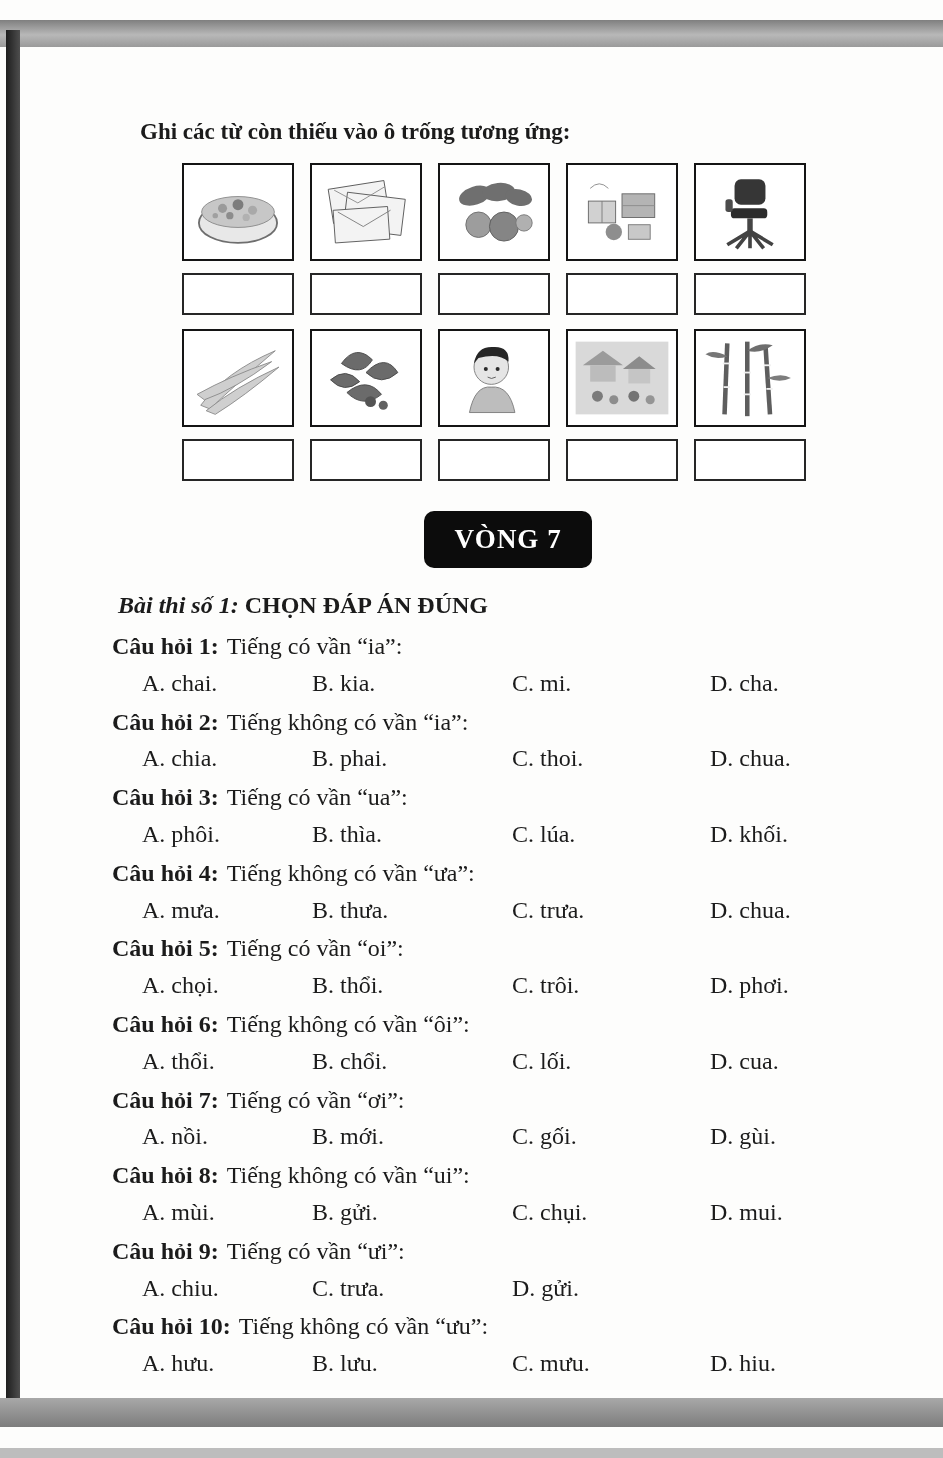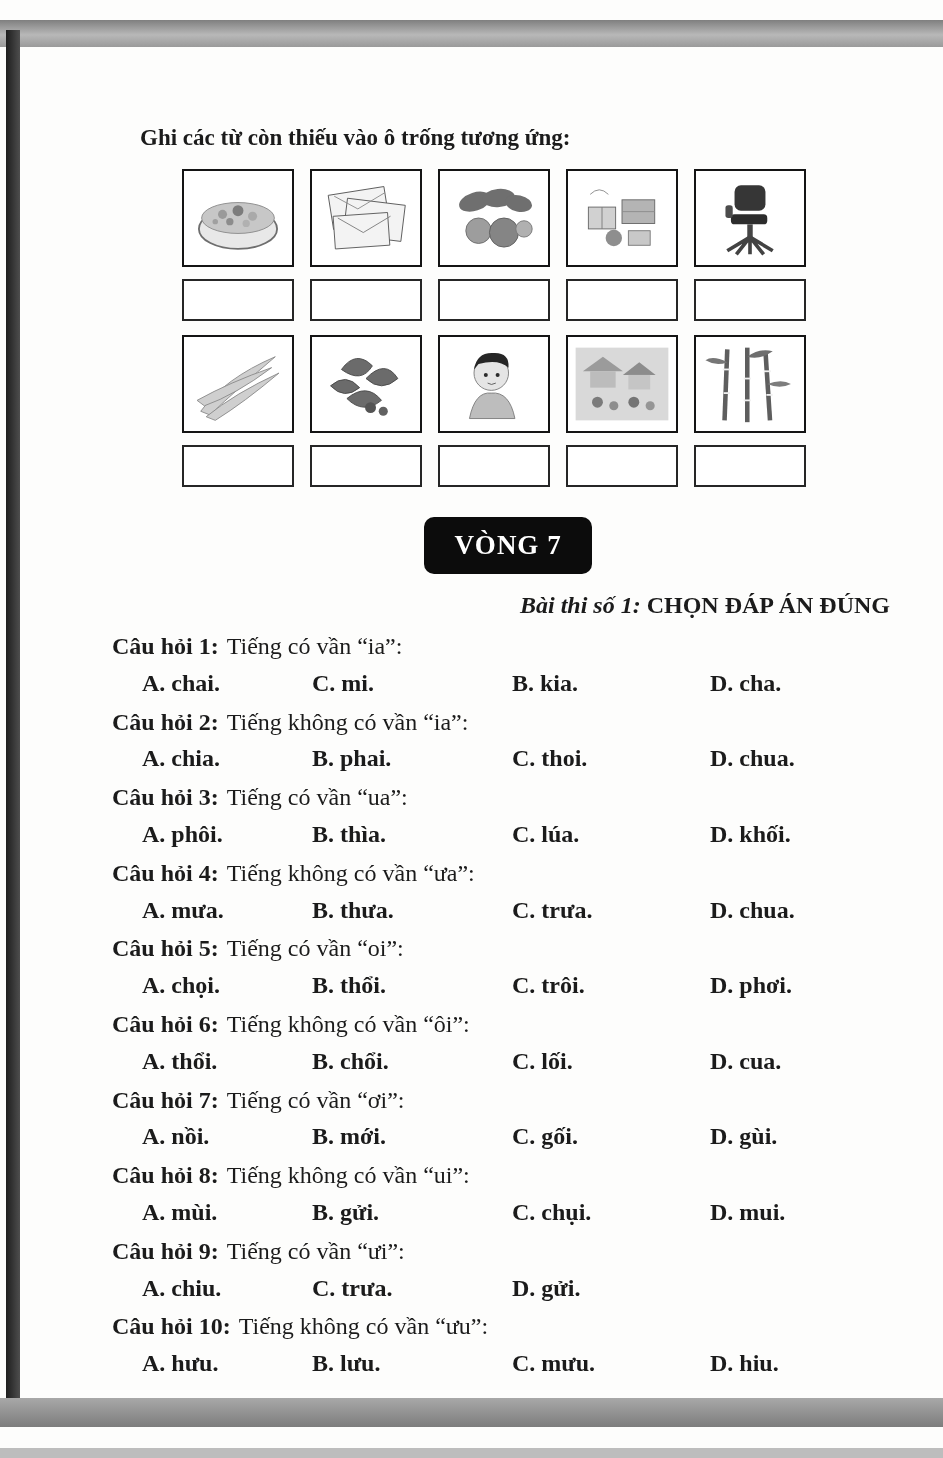--- a/index.html
+++ b/index.html
@@ -6,43 +6,43 @@
   .page{position:relative;width:943px;height:1458px;background:#fdfdfc;overflow:hidden;
         font-family:"Liberation Serif", serif;color:#1b1b1b;}
   
   .top-bar{position:absolute;top:20px;left:0;width:100%;height:27px;
            background:linear-gradient(180deg,#7f7f7f,#b8b8b8 55%,#9a9a9a);}
   .bottom-bar{position:absolute;top:1398px;left:0;width:100%;height:29px;
            background:linear-gradient(180deg,#a8a8a8,#7d7d7d);}
   .bottom-strip{position:absolute;top:1448px;left:0;width:100%;height:10px;background:#bdbdbd;}
   .left-bar{position:absolute;top:30px;left:6px;width:14px;height:1390px;
            background:linear-gradient(90deg,#1e1e1e,#4e4e4e);}
-  .content{position:absolute;left:100px;top:125px;width:772px;}
+  .content{position:absolute;left:100px;top:119px;width:772px;}
   .instruction{margin:0 0 18px 40px;font-size:23px;font-weight:bold;}
   
   .grid-row{display:flex;gap:16px;margin-left:82px;}
   .img-cell{width:112px;height:98px;box-sizing:border-box;border:2px solid #141414;
             background:#fff;padding:4px;display:flex;align-items:center;justify-content:center;}
   .img-cell svg{width:100%;height:100%;}
   .blank-box{width:112px;height:42px;box-sizing:border-box;border:2px solid #262626;background:#fff;}
   .mt12{margin-top:12px;} .mt14{margin-top:14px;}
   
   .badge-wrap{text-align:center;margin-top:30px;transform:translateX(22px);}
   .badge{display:inline-block;background:#0c0c0c;color:#ffffff;font-weight:bold;
          font-size:27px;letter-spacing:1px;padding:13px 30px;border-radius:10px;}
   
-  .test-title{text-align:right;font-size:24px;margin:18px 0 10px;transform:translateX(18px);}
+  .test-title{text-align:left;font-size:24px;margin:24px 0 10px;transform:translateX(18px);}
   .test-title .prefix{font-style:italic;font-weight:bold;}
   .test-title .main{font-weight:bold;}
   
   .question{font-size:24px;line-height:1.45;}
   .q-line{margin:4px 0 2px 12px;}
   .q-label{font-weight:bold;margin-right:8px;}
   .opts{display:grid;grid-template-columns:170px 200px 198px auto;
-        padding-left:42px;margin:2px 0 4px;font-weight:bold;}
+        padding-left:42px;margin:2px 0 4px;}
   .page-number{text-align:right;margin:26px -12px 0 0;font-size:18px;}
 </style>
 </head>
 <body>
 
 <div class="page">
   <div class="top-bar"></div>
   <div class="left-bar"></div>
 
   <div class="content">
@@ -197,22 +197,22 @@
     <h2 class="test-title">
       <span class="prefix">Bài thi số 1:</span>
       <span class="main">CHỌN ĐÁP ÁN ĐÚNG</span>
     </h2>
 
     <div id="questions">
         <div class="question">
           <div class="q-line"><span class="q-label">Câu hỏi 1:</span><span class="q-text">Tiếng có vần “ia”:</span></div>
           <div class="opts">
             <span class="opt">A. chai.</span>
+            <span class="opt">B. kia.</span>
             <span class="opt">C. mi.</span>
-            <span class="opt">B. kia.</span>
             <span class="opt">D. cha.</span>
           </div>
         </div>
         <div class="question">
           <div class="q-line"><span class="q-label">Câu hỏi 2:</span><span class="q-text">Tiếng không có vần “ia”:</span></div>
           <div class="opts">
             <span class="opt">A. chia.</span>
             <span class="opt">B. phai.</span>
             <span class="opt">C. thoi.</span>
             <span class="opt">D. chua.</span>

